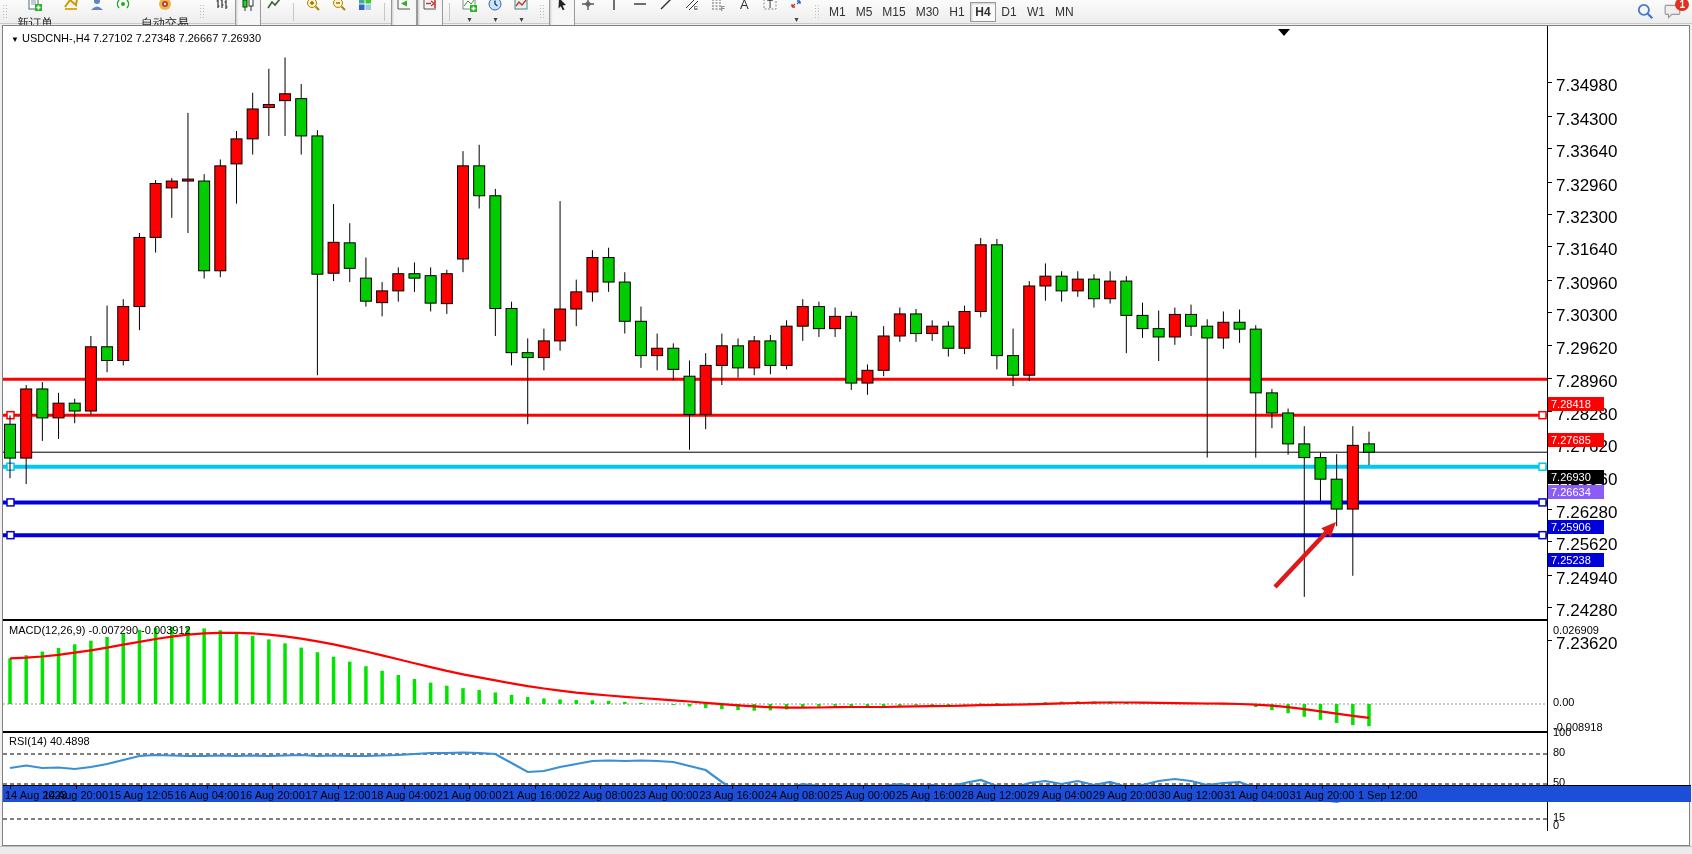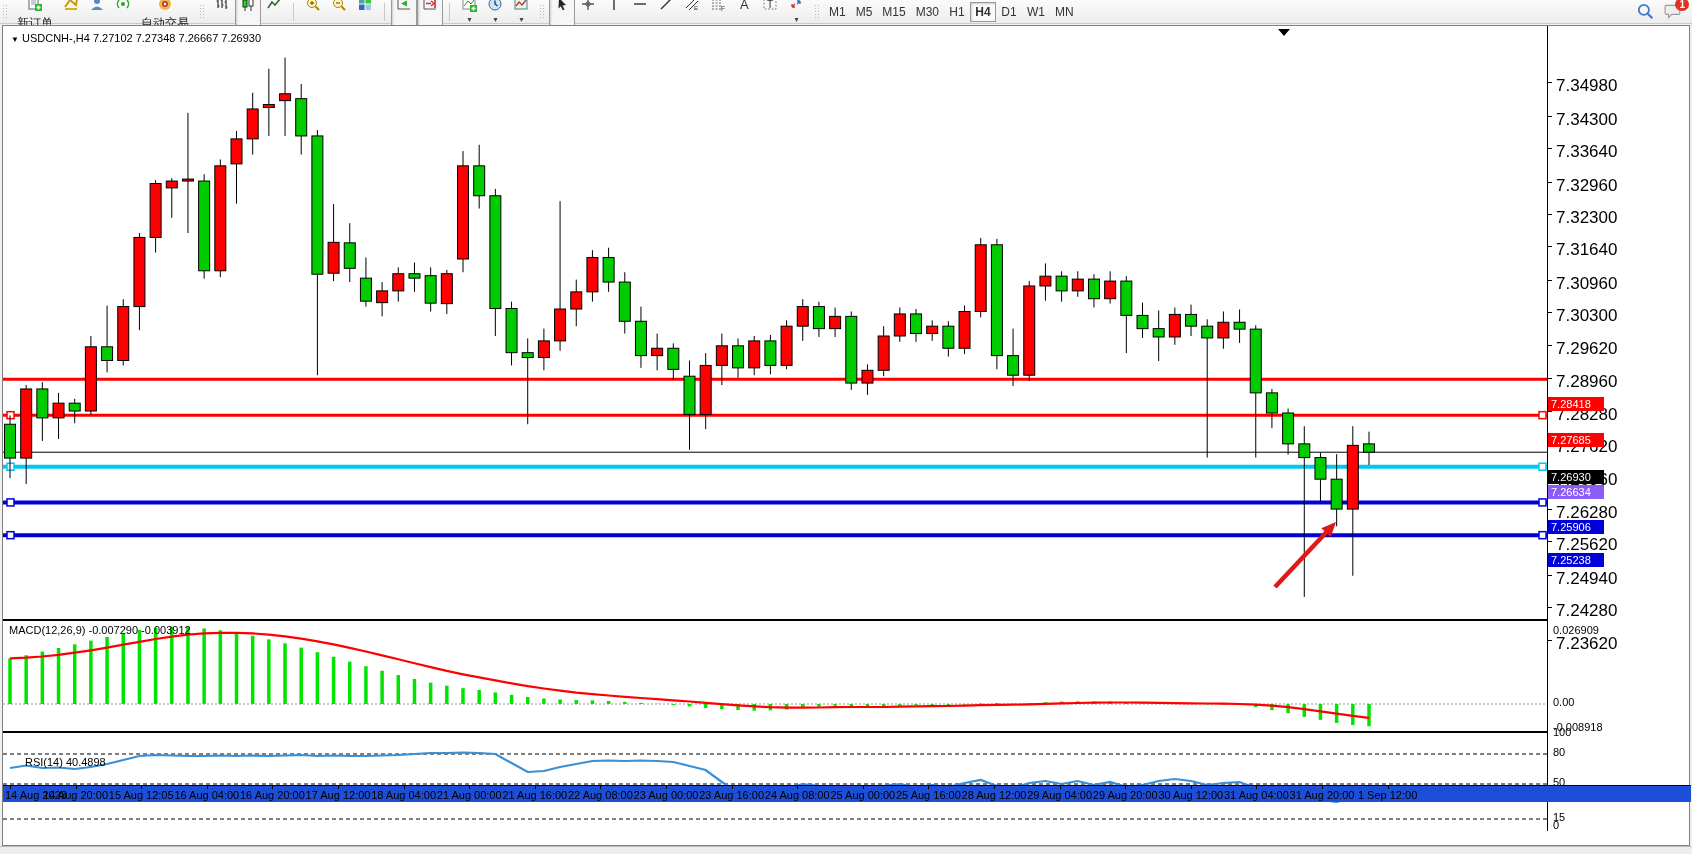--- a/index.html
+++ b/index.html
@@ -692,21 +692,21 @@
       <div class="t-tick" style="left: 1187.8px;"></div>
       <div class="t-label" style="left: 1187.8px; transform: translateX(-50%);">30 Aug 12:00</div>
       <div class="t-tick" style="left: 1253.4px;"></div>
       <div class="t-label" style="left: 1253.4px; transform: translateX(-50%);">31 Aug 04:00</div>
       <div class="t-tick" style="left: 1319px;"></div>
       <div class="t-label" style="left: 1319px; transform: translateX(-50%);">31 Aug 20:00</div>
       <div class="t-tick" style="left: 1384.6px;"></div>
       <div class="t-label" style="left: 1384.6px; transform: translateX(-50%);">1 Sep 12:00</div>
     </div>
   <div class="ind-label" id="macd-label" style="top:598px;">MACD(12,26,9) -0.007290 -0.003912</div>
-  <div class="ind-label" id="rsi-label" style="top:730px;margin-left:16px;">RSI(14) 40.4898</div>
+  <div class="ind-label" id="rsi-label" style="top:709px;">RSI(14) 40.4898</div>
 <div class="ind-ytick" style="left: 1550px; top: 598px;">0.026909</div>
     <div class="ind-ytick" style="left: 1550px; top: 670px;">0.00</div>
     <div class="ind-ytick" style="left: 1550px; top: 695.176px;">-0.008918</div>
     <div class="ind-ytick" style="left: 1550px; top: 700px;">100</div>
     <div class="ind-ytick" style="left: 1550px; top: 720px;">80</div>
     <div class="ind-ytick" style="left: 1550px; top: 750px;">50</div>
     <div class="ind-ytick" style="left: 1550px; top: 785px;">15</div>
     <div class="ind-ytick" style="left: 1550px; top: 793px;">0</div>
   </div>
 

